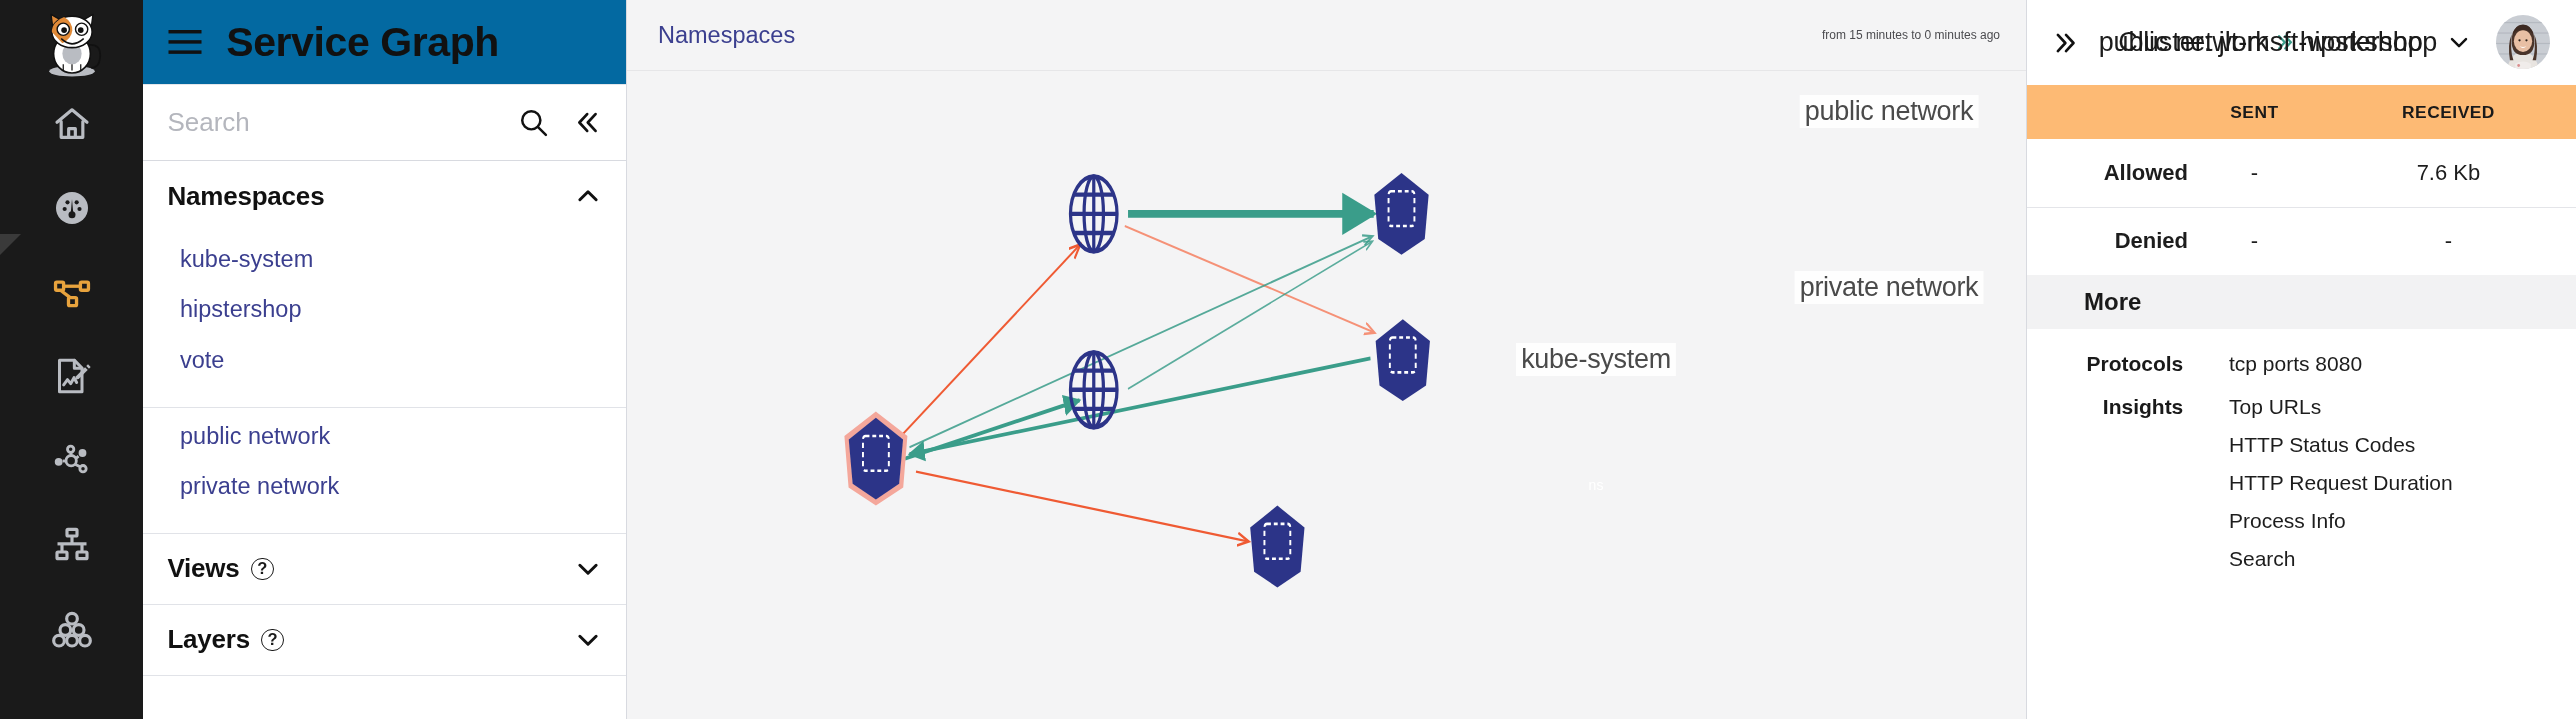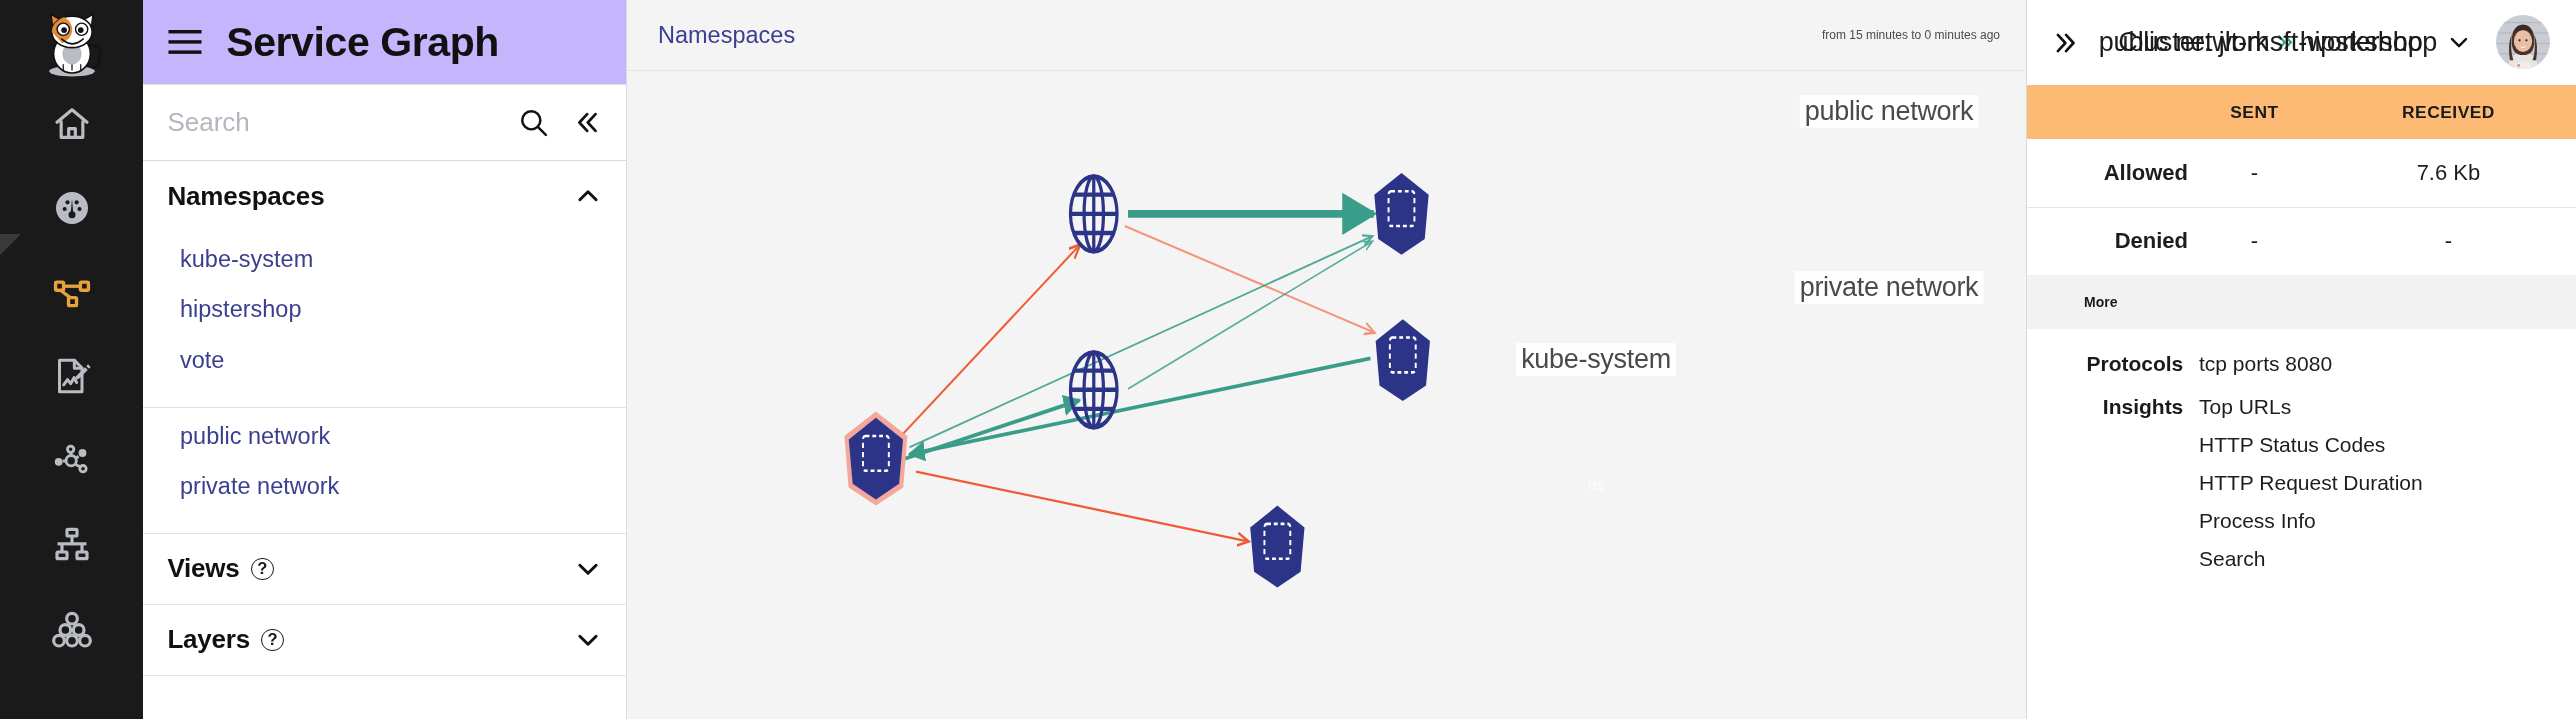--- a/index.html
+++ b/index.html
@@ -36,21 +36,21 @@
   }
 
   
   .navpanel {
     width: 484px; min-width: 484px; height: 719px;
     background: #fff; display: flex; flex-direction: column;
     border-right: 0.9px solid #d8dae0;
   }
   .nav-top {
     height: 84px; display: flex; align-items: center;
-    padding: 0 22.6px; background: #c4b5fd;
+    padding: 0 22.6px; background: #0369a1;
   }
   .nav-title { font-size: 41px; font-weight: bold; color: #111; letter-spacing: -0.4px; }
   .hamburger { margin-right: 22.6px; cursor: pointer; display:flex; }
   .searchrow {
     height: 77px; display: flex; align-items: center;
     padding: 0 19px 0 24.4px;
     border-top: 0.9px solid #e4e6ea;
     border-bottom: 1.7px solid #d8dae0;
     background: #fff;
   }
@@ -138,28 +138,28 @@
   .tbl tbody td {
     height: 68px; font-size: 22px; color: #1d1d1d; text-align: center;
     border-bottom: 1.7px solid #e4e5e9;
   }
   .tbl tbody td.lbl {
     font-weight: bold; text-align: right; padding-left: 24.4px; width: 161px;
   }
   .tbl tbody tr:last-child td { border-bottom: none; }
   .more-head {
     background: #f2f2f3; height: 54px; display: flex; align-items: center;
-    padding-left: 57px; font-size: 14px; font-weight: bold; color: #1a1a1a;
+    padding-left: 57px; font-size: 24px; font-weight: bold; color: #1a1a1a;
   }
   .kvrow { display: flex; padding: 12.2px 0 0 0; }
   .kvkey {
     width: 172px; min-width: 172px; text-align: right; padding-right: 15.7px;
     font-size: 21px; font-weight: bold; color: #1a1a1a;
   }
-  .kvvals { display: flex; flex-direction: column; gap: 14px; }
+  .kvvals { display: flex; flex-direction: column; gap: 14px; margin-left: 30px; }
   .kvval { font-size: 21px; color: #1d1d1d; }
   .kvval.link { cursor: pointer; }
 </style>
 </head>
 <body>
 
 <div class="app">
 
   <div class="rail">
 

